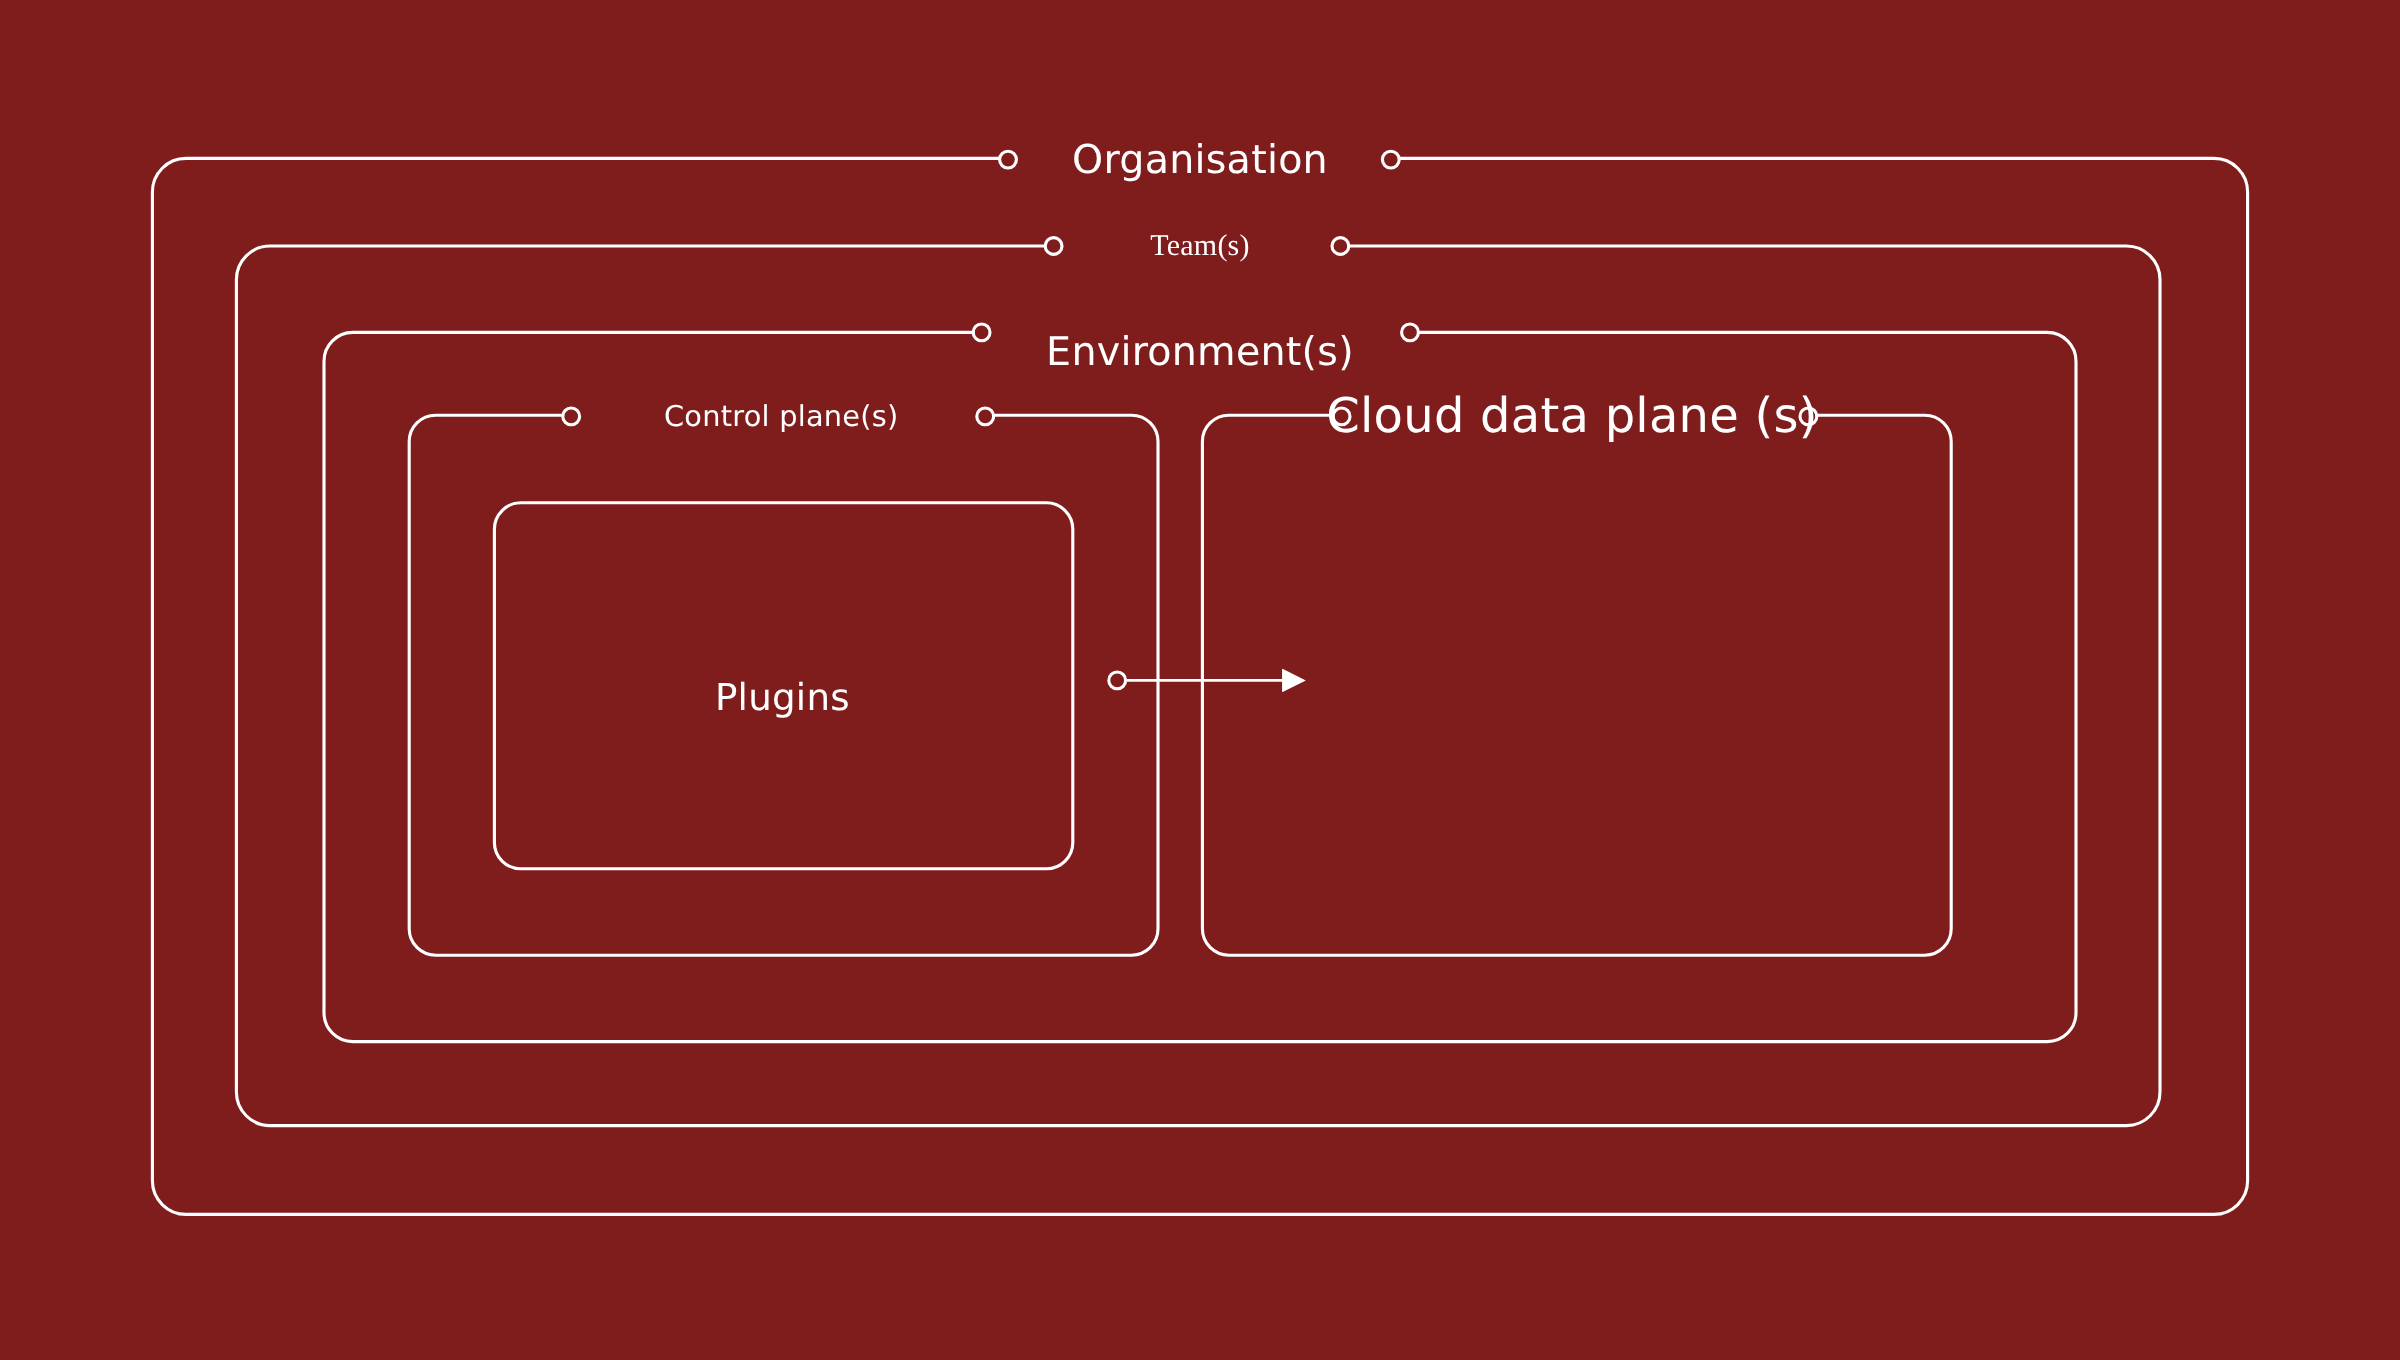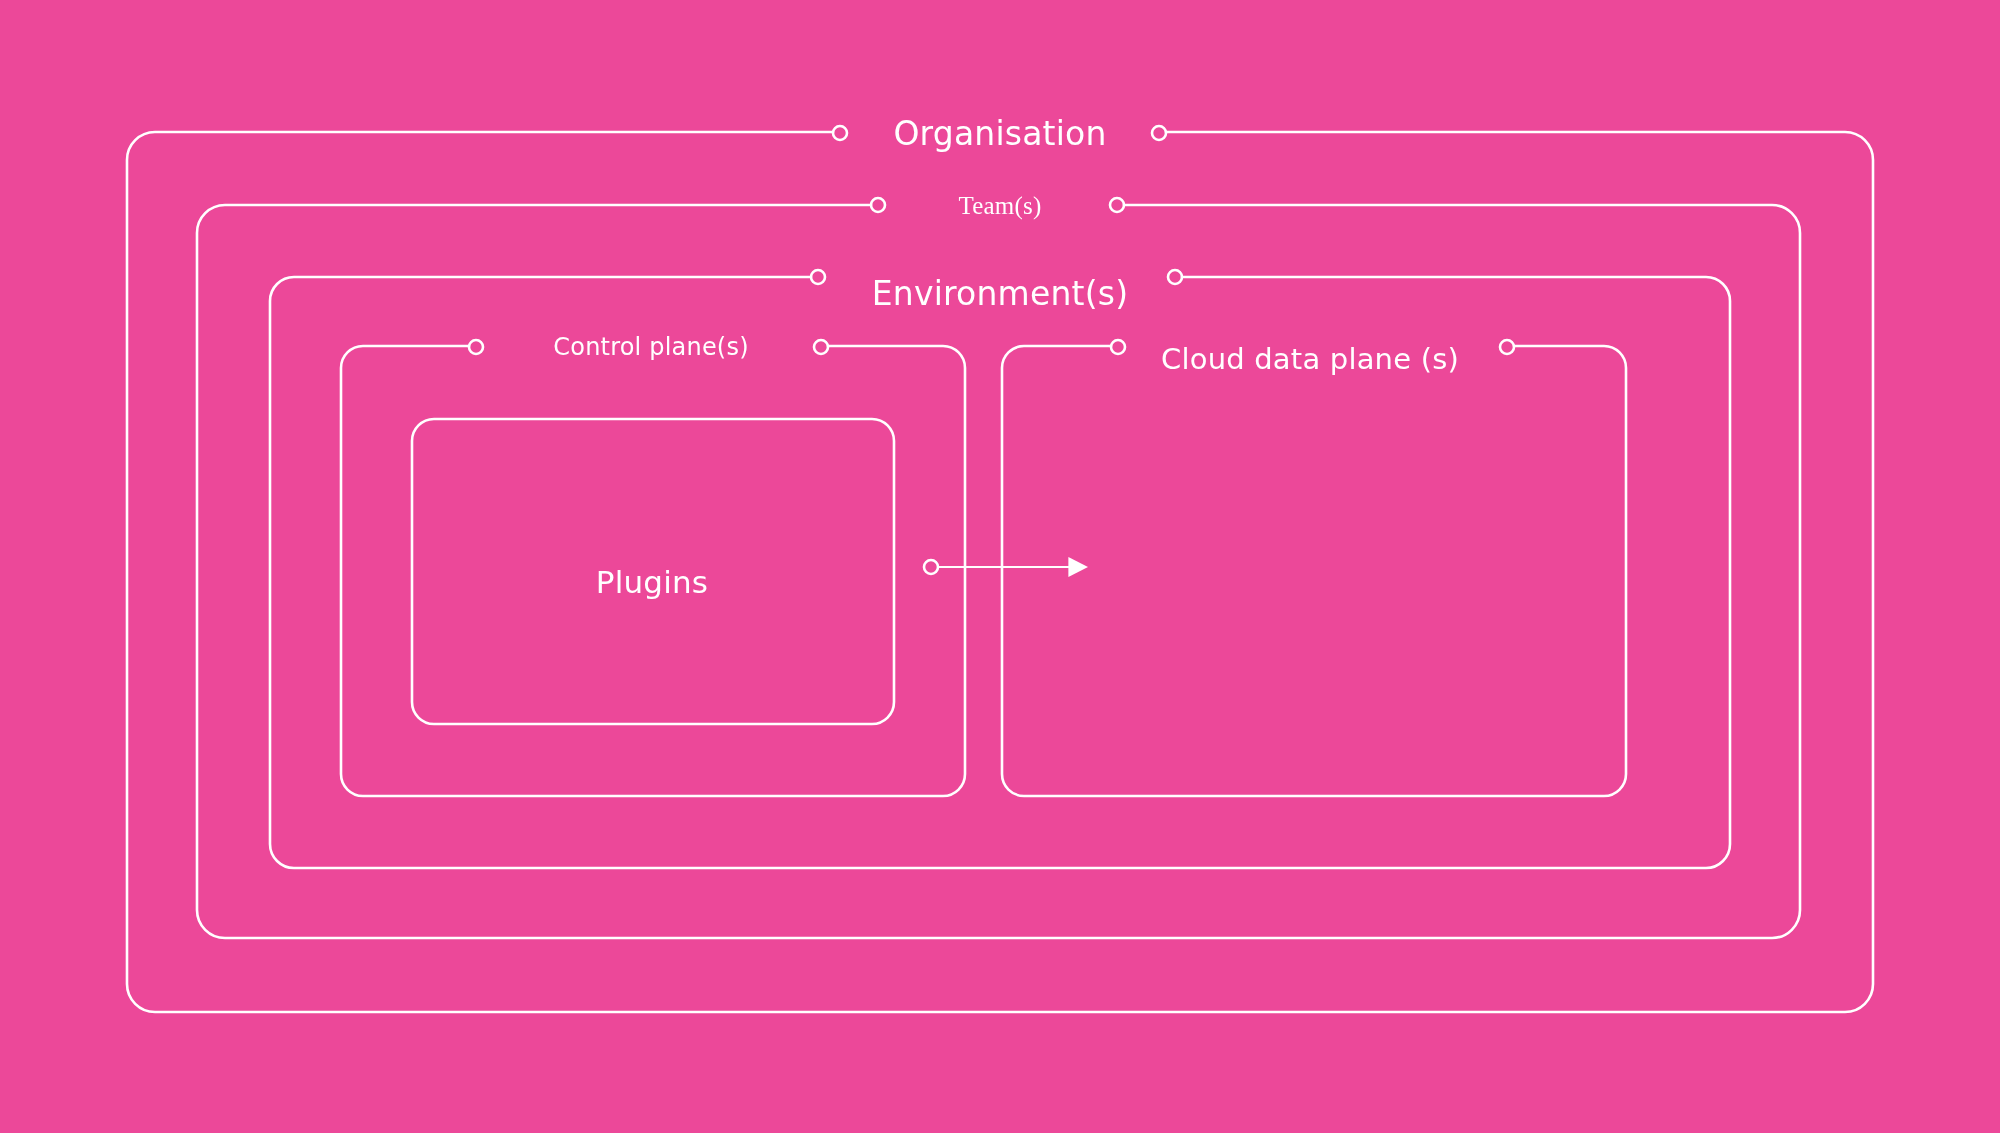--- a/index.html
+++ b/index.html
@@ -10,21 +10,21 @@
   body {
     width: 2000px;
     height: 1133px;
     overflow: hidden;
     font-family: "DejaVu Sans", sans-serif;
   }
   #stage {
     position: relative;
     width: 2000px;
     height: 1133px;
-    background: #ec4899;
+    background: #7f1d1d;
   }
   #diagram-svg {
     position: absolute;
     left: 0;
     top: 0;
     width: 2000px;
     height: 1133px;
     display: block;
   }
   .lbl {
@@ -36,21 +36,21 @@
     white-space: nowrap;
     transform: translate(-50%, -50%);
     text-align: center;
     line-height: 1;
     user-select: none;
   }
   .lbl-org          { font-size: 33px; }
   .lbl-team         { font-size: 25px; font-family: Liberation Serif, serif; }
   .lbl-env          { font-size: 33px; margin-top: 16px; }
   .lbl-cp           { font-size: 24px; }
-  .lbl-cdp          { font-size: 29px; margin-top: 12px; }
+  .lbl-cdp          { font-size: 40px; }
   .lbl-plugins      { font-size: 31px; }
 </style>
 </head>
 <body>
 
 <div id="stage">
 
   <svg id="diagram-svg" viewBox="0 0 2000 1133" xmlns="http://www.w3.org/2000/svg">
 
     <defs>

